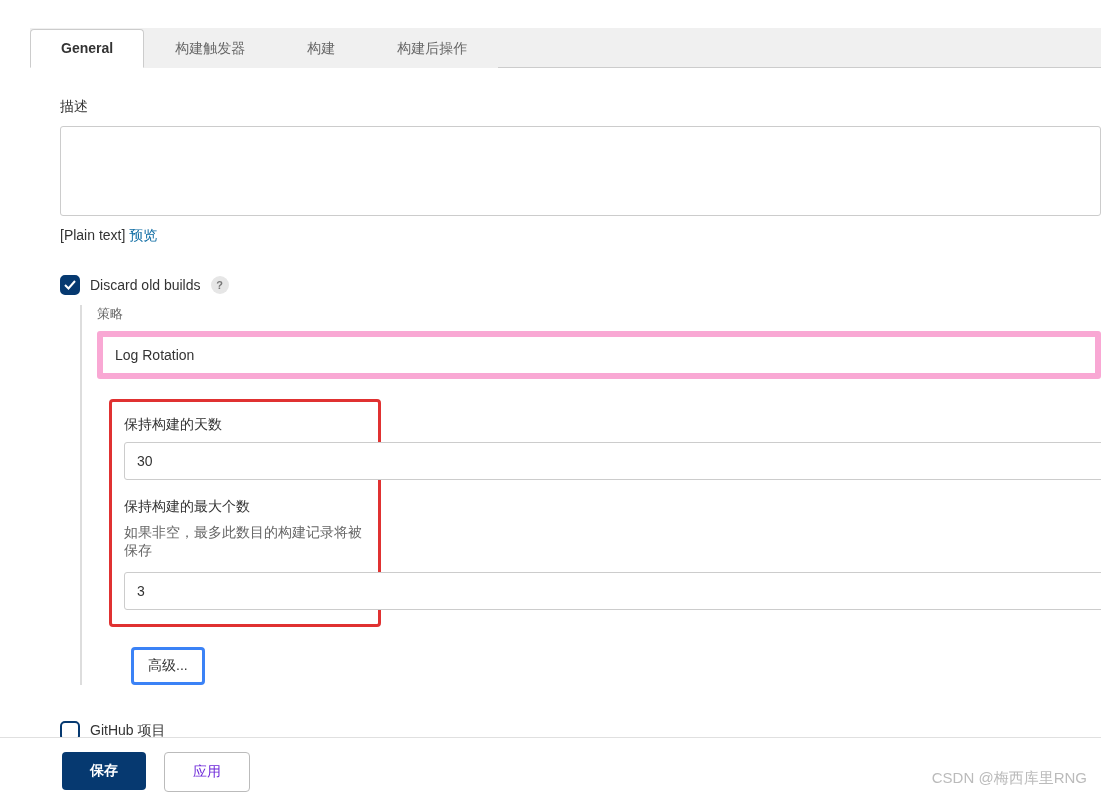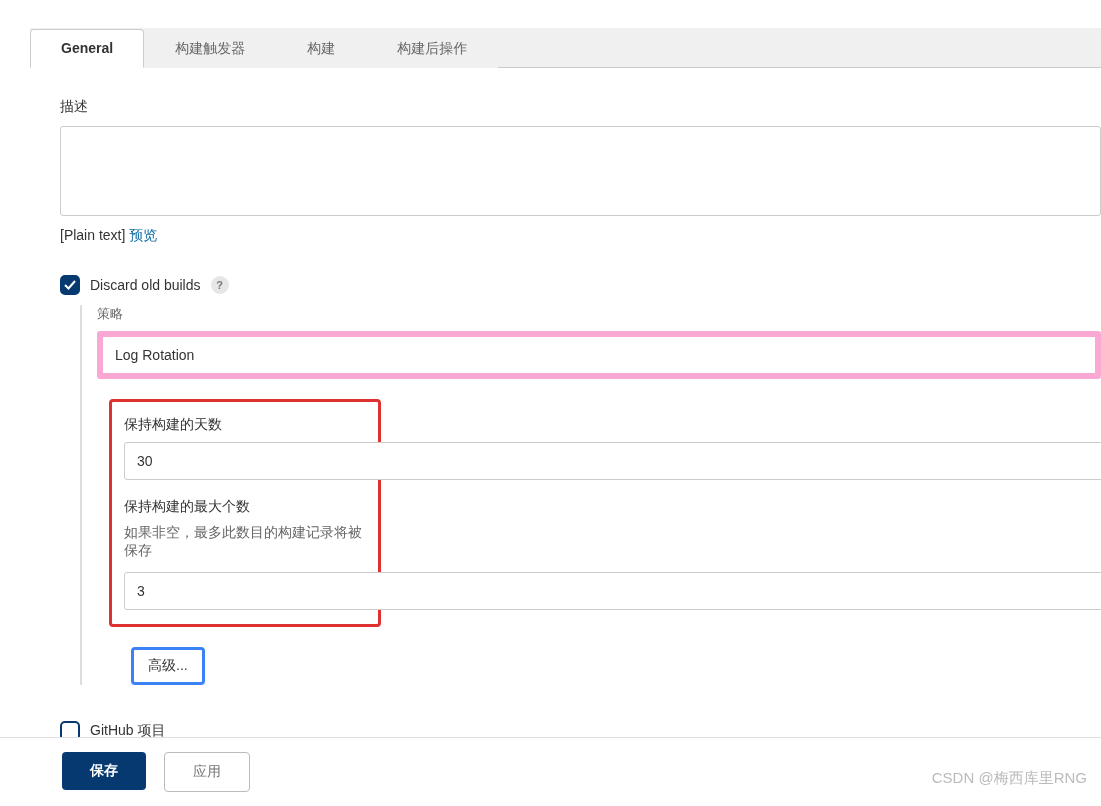--- a/index.html
+++ b/index.html
@@ -178,21 +178,21 @@
       color: #fff;
       border: none;
       padding: 10px 28px;
       border-radius: 4px;
       cursor: pointer;
       font-size: 14px;
       font-weight: 600;
     }
     .btn-secondary {
       background: #fff;
-      color: #737373;
+      color: #6d28d9;
       border: 1px solid #bbb;
       padding: 10px 28px;
       border-radius: 4px;
       cursor: pointer;
       font-size: 14px;
     }
     .watermark {
       position: fixed;
       right: 14px;
       bottom: 18px;

